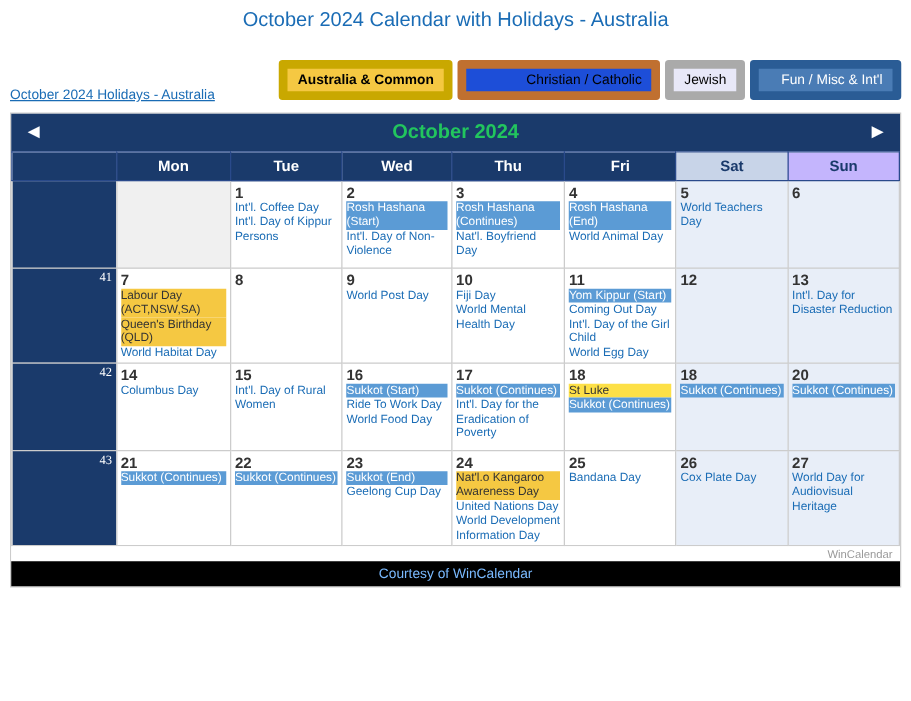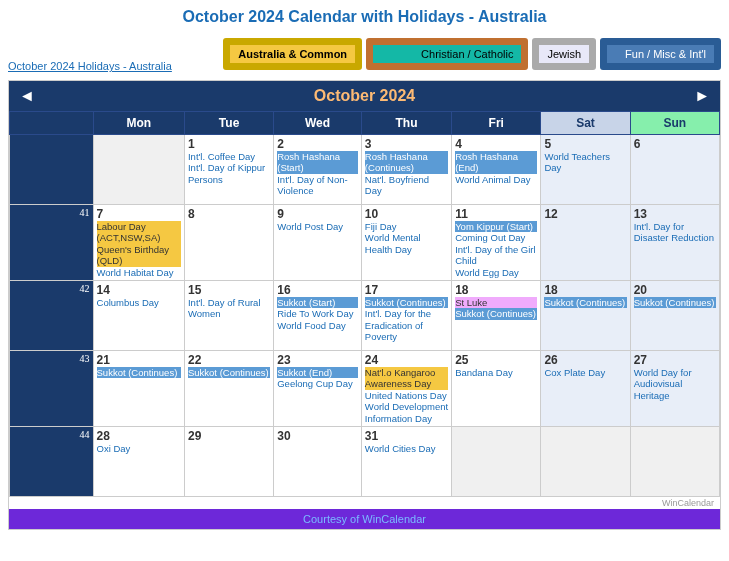--- a/index.html
+++ b/index.html
@@ -11,22 +11,22 @@
       font-size: 11px;
     }
     .page-container {
       width: 729px;
       padding: 8px;
     }
     .main-title {
       text-align: center;
       color: #1a6cb5;
       font-size: 16px;
-      font-weight: bold;
-      margin-bottom: 10px;
+      font-weight: normal;
+      margin-bottom: 20px;
     }
     .subtitle-row {
       display: flex;
       align-items: center;
       margin-bottom: 8px;
       gap: 8px;
     }
     .subtitle-link {
       color: #1a6cb5;
       font-size: 11px;
@@ -45,21 +45,21 @@
       cursor: pointer;
       font-size: 11px;
       border-radius: 3px;
     }
     .tab-btn.active-australia {
       background: #f5c842;
       border-color: #c9a800;
       font-weight: bold;
     }
     .tab-btn.active-christian {
-      background: #14b8a6;
+      background: #1d4ed8;
       border-color: #c07030;
       padding-left: 48px;
     }
     .tab-btn.jewish {
       background: #e8e8f8;
       border-color: #aaa;
     }
     .tab-btn.fun {
       background: #4a7cb5;
       color: white;
@@ -78,42 +78,42 @@
       color: white;
       padding: 6px 10px;
     }
     .nav-arrow {
       color: white;
       font-size: 16px;
       cursor: pointer;
       font-weight: bold;
     }
     .calendar-month-title {
-      color: #fdba74;
+      color: #22c55e;
       font-size: 16px;
       font-weight: bold;
     }
     .calendar-table {
       width: 100%;
       border-collapse: collapse;
     }
     .calendar-table th {
       background: #1a3a6b;
       color: white;
       text-align: center;
       padding: 4px 2px;
       font-size: 12px;
       border: 1px solid #2a4a8b;
     }
     .calendar-table th.sat-header {
       background: #c8d4e8;
       color: #1a3a6b;
     }
     .calendar-table th.sun-header {
-      background: #86efac;
+      background: #c4b5fd;
       color: #1a3a6b;
     }
     .week-num {
       background: #1a3a6b;
       color: white;
       text-align: right;
       font-size: 10px;
       width: 22px;
       border: 1px solid #2a4a8b;
       vertical-align: middle;
@@ -151,28 +151,28 @@
     .holiday.blue { color: #1a6cb5; }
     .holiday.highlight-orange {
       background: #f5c842;
       color: #333;
     }
     .holiday.highlight-blue {
       background: #5b9bd5;
       color: white;
     }
     .holiday.highlight-peach {
-      background: #f0abfc;
+      background: #fde047;
       color: #333;
     }
     .footer-row {
       display: flex;
       justify-content: center;
       align-items: center;
-      background: #6d28d9;
+      background: #000000;
       padding: 4px;
       color: #7abaff;
       font-size: 11px;
     }
     .wincal-small {
       text-align: right;
       font-size: 9px;
       color: #999;
       padding-right: 2px;
     }
@@ -348,40 +348,20 @@
             </td>
             <td class="sat-col">
               <span class="day-num">26</span>
               <span class="holiday blue">Cox Plate Day</span>
             </td>
             <td class="sun-col">
               <span class="day-num">27</span>
               <span class="holiday blue">World Day for Audiovisual Heritage</span>
             </td>
           </tr>
-          <tr>
-            <td class="week-num">44</td>
-            <td>
-              <span class="day-num">28</span>
-              <span class="holiday blue">Oxi Day</span>
-            </td>
-            <td>
-              <span class="day-num">29</span>
-            </td>
-            <td>
-              <span class="day-num">30</span>
-            </td>
-            <td>
-              <span class="day-num">31</span>
-              <span class="holiday blue">World Cities Day</span>
-            </td>
-            <td class="empty"></td>
-            <td class="sat-col empty"></td>
-            <td class="sun-col empty"></td>
-          </tr>
         </tbody>
     </table>
     <div style="display:flex; justify-content:flex-end; padding:1px 4px; background:#fff;">
       <span class="wincal-small">WinCalendar</span>
     </div>
     <div class="footer-row">
       <span>Courtesy of WinCalendar</span>
     </div>
   </div>
 </div>

